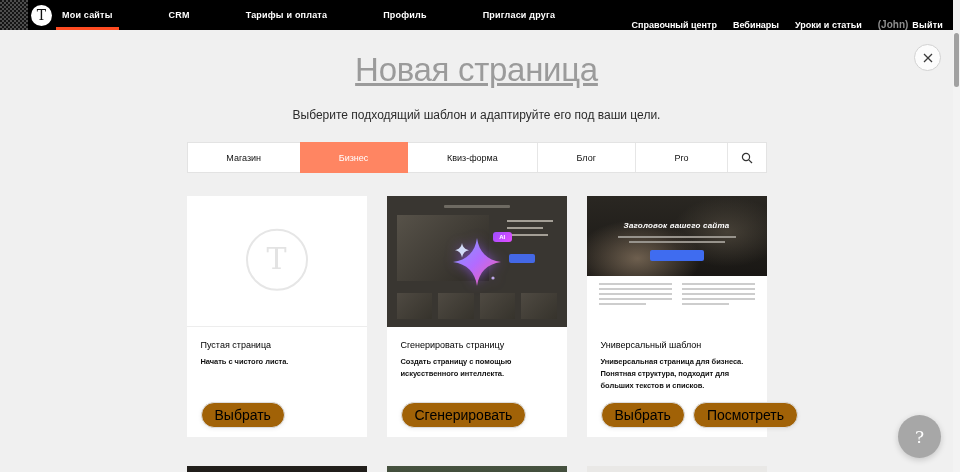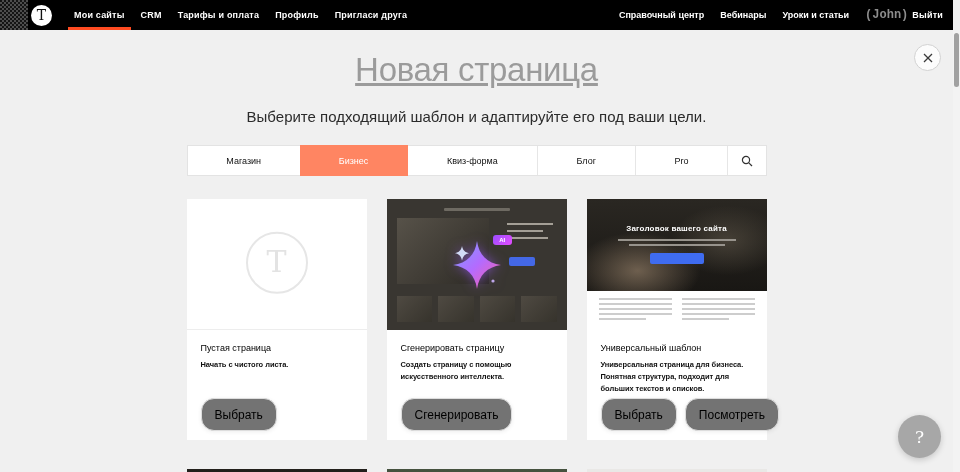--- a/index.html
+++ b/index.html
@@ -4,32 +4,32 @@
 <style>
   html,body{margin:0;padding:0;}
   body{width:960px;height:472px;overflow:hidden;background:#fff;font-family:"Liberation Sans",sans-serif;}
   .screen{position:relative;width:960px;height:472px;overflow:hidden;background:#f0f0f0;}
 
   
   .navbar{position:absolute;top:0;left:0;width:953px;height:30px;background:#000;display:flex;align-items:stretch;z-index:5;}
   .logo-pattern{width:28px;height:30px;background:conic-gradient(#4d4d4d 0 25%, #141414 0 50%, #4d4d4d 0 75%, #141414 0);background-size:4px 4px;cursor:pointer;flex:0 0 auto;}
   .logo-circle{width:21px;height:21px;border-radius:50%;background:#fff;margin:auto 0 auto 3px;display:flex;align-items:center;justify-content:center;cursor:pointer;flex:0 0 auto;}
   .logo-circle span{font-family:"DejaVu Serif",serif;font-size:14px;color:#111;line-height:1;margin-top:-1px;}
-  .nav-left{display:flex;margin-left:14px;}
+  .nav-left{display:flex;margin-left:2px;gap:40px;}
   .nav-item{position:relative;display:flex;align-items:center;padding:0 8px;font-size:9px;font-weight:bold;color:#fff;letter-spacing:.2px;cursor:pointer;text-decoration:none;white-space:nowrap;}
   .nav-item.active::after{content:"";position:absolute;left:2px;right:2px;bottom:0;height:3px;background:#ff4b21;}
-  .nav-right{display:flex;align-items:center;margin-left:auto;margin-right:2px;}
+  .nav-right{display:flex;align-items:flex-end;margin-left:auto;margin-right:2px;}
   .nav-right a{padding:0 8px;font-size:9px;font-weight:bold;color:#fff;cursor:pointer;text-decoration:none;white-space:nowrap;}
-  .nav-user{padding:0 1px 0 8px;font-size:12px;font-weight:bold;color:#8d8d8d;white-space:nowrap;font-family:Liberation Mono, monospace;}
+  .nav-user{padding:0 1px 0 8px;font-size:10px;font-weight:bold;color:#8d8d8d;white-space:nowrap;}
   .nav-logout{padding:0 8px 0 3px !important;}
 
   
   .content{position:absolute;top:30px;left:0;right:7px;bottom:0;overflow:hidden;}
   .page-title{margin:22px 0 0;text-align:center;font-size:33px;font-weight:300;letter-spacing:-.3px;color:#9b9b9b;line-height:1.1;text-decoration:underline;}
-  .page-subtitle{margin:20px 0 0;text-align:center;font-size:15px;color:#2b2b2b;}
+  .page-subtitle{margin:20px 0 0;text-align:center;font-size:12px;color:#2b2b2b;}
 
   
   .tabs{width:580px;margin:20px auto 0;display:flex;height:31px;background:#fff;border:1px solid #e3e3e3;box-sizing:border-box;}
   .tab{flex:1 1 auto;display:flex;align-items:center;justify-content:center;font-size:9px;color:#111;border-right:1px solid #e6e6e6;padding:0 10px;white-space:nowrap;cursor:pointer;box-sizing:border-box;}
   .tab:last-child{border-right:none;}
   .tab.active{background:#ff8562;color:#fff;border-color:#ff8562;margin:-1px 0 -1px -1px;}
   .tab-search{flex:0 0 37px;padding:0;}
 
   
   .cards{width:580px;margin:23px auto 0;display:grid;grid-template-columns:repeat(3,1fr);gap:20px;}
@@ -47,39 +47,39 @@
   .ai-lines i{display:block;height:2px;background:#a49f96;margin-bottom:5px;}
   .ai-lines i:nth-child(1){width:46px;}
   .ai-lines i:nth-child(2){width:36px;}
   .ai-lines i:nth-child(3){width:41px;}
   .ai-btn{position:absolute;right:32px;top:58px;width:26px;height:9px;border-radius:2px;background:#4468e6;}
   .ai-thumbs{position:absolute;left:10px;right:10px;bottom:8px;display:flex;gap:6px;}
   .ai-thumbs i{flex:1;height:26px;background:linear-gradient(135deg,#4f4a42,#36332c);}
   .ai-star{position:absolute;left:50%;top:50%;transform:translate(-50%,-50%);filter:drop-shadow(0 0 6px rgba(155,90,255,.65));}
   .ai-badge{position:absolute;left:59%;top:27%;min-width:15px;height:10px;padding:0 2px;border-radius:3px;background:linear-gradient(135deg,#9b4dff,#e44dff);color:#fff;font-size:6px;font-weight:bold;display:flex;align-items:center;justify-content:center;}
 
-  .uni-hero{height:92px;background:
+  .uni-hero{height:80px;background:
       radial-gradient(90px 55px at 28% 78%, rgba(124,107,88,.85) 0%, rgba(124,107,88,0) 70%),
       radial-gradient(80px 50px at 78% 45%, rgba(92,84,71,.6) 0%, rgba(92,84,71,0) 70%),
-      linear-gradient(#2a2722,#191714);text-align:center;}
+      linear-gradient(#2a2722,#191714);text-align:center;font-style:italic;}
   .uni-heading{padding-top:25px;font-size:8px;font-weight:bold;color:#fff;letter-spacing:.2px;}
   .uni-line{display:block;height:2px;background:#97938c;margin:0 auto;}
   .l1{width:118px;margin-top:6px;}
   .l2{width:96px;margin-top:3px;}
   .uni-btn{width:54px;height:11px;border-radius:2px;background:#3f6cf0;margin:7px auto 0;cursor:pointer;}
   .uni-text{height:35px;background:#fff;display:flex;gap:10px;padding:7px 12px;box-sizing:border-box;}
   .uni-col{flex:1;}
   .uni-col i{display:block;height:2px;background:#cdcdcd;margin-bottom:3px;}
   .uni-col i:last-child{width:65%;}
 
   .card-body{padding:13px 10px 0 14px;}
   .card-title{margin:0 0 6px;font-size:9px;font-weight:normal;color:#000;}
   .card-desc{margin:0;font-size:7.5px;line-height:1.55;color:#111;letter-spacing:-.05px;font-weight:bold;}
   .card-actions{position:absolute;left:14px;bottom:9px;display:flex;gap:8px;}
-  .pill{height:33px;padding:0 13px;border-radius:13px;background:#737373;border:1px solid #ddd;box-shadow:0 1px 4px rgba(0,0,0,.07);font-size:12px;color:#000;font-family:inherit;cursor:pointer;white-space:nowrap;}
+  .pill{height:26px;padding:0 13px;border-radius:13px;background:#a16207;border:1px solid #ddd;box-shadow:0 1px 4px rgba(0,0,0,.07);font-size:14px;color:#000;font-family:inherit;cursor:pointer;white-space:nowrap;}
 
   .bottom-row{margin-top:29px;}
   .sliver{height:40px;cursor:pointer;}
   .sliver-1{background:linear-gradient(#23201c,#0e0d0b);}
   .sliver-2{background:linear-gradient(#46523f,#2f3a2c);}
   .sliver-3{background:#e9e8e6;}
 
   .close-btn{position:absolute;top:14px;right:12px;width:27px;height:27px;border-radius:50%;background:#fcfcfc;border:1px solid #d2d2d2;display:flex;align-items:center;justify-content:center;cursor:pointer;padding:0;z-index:6;}
   .help-btn{position:absolute;right:12px;bottom:14px;width:43px;height:43px;border-radius:50%;background:#a7a7a7;border:none;color:#fff;font-size:17px;font-family:"DejaVu Serif",serif;display:flex;align-items:center;justify-content:center;cursor:pointer;box-shadow:0 2px 6px rgba(0,0,0,.18);z-index:6;}
 

